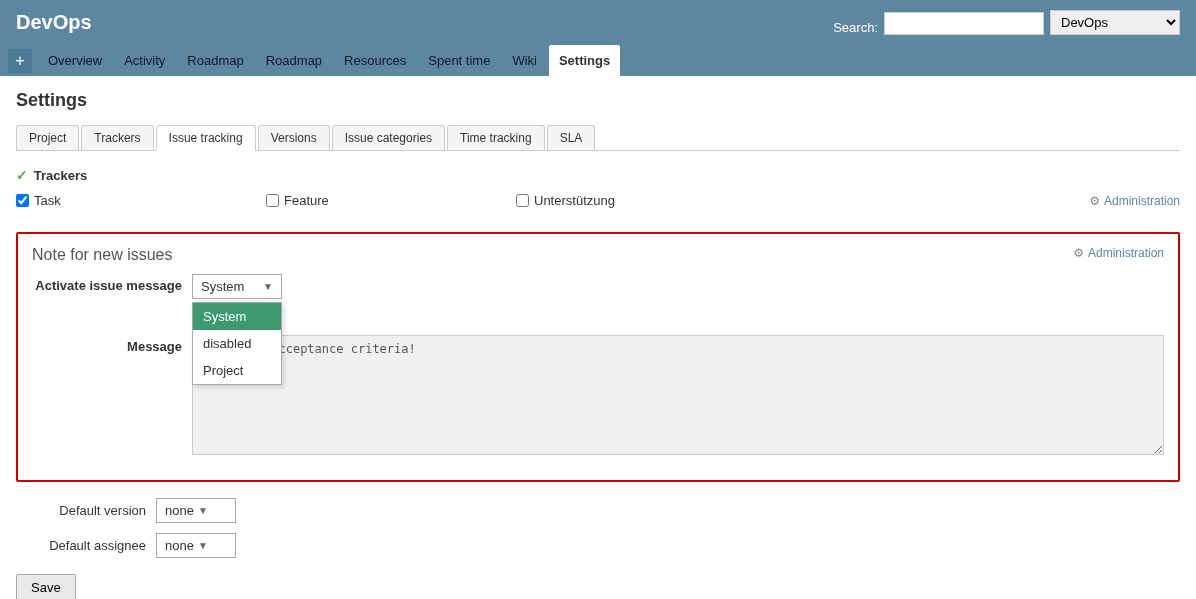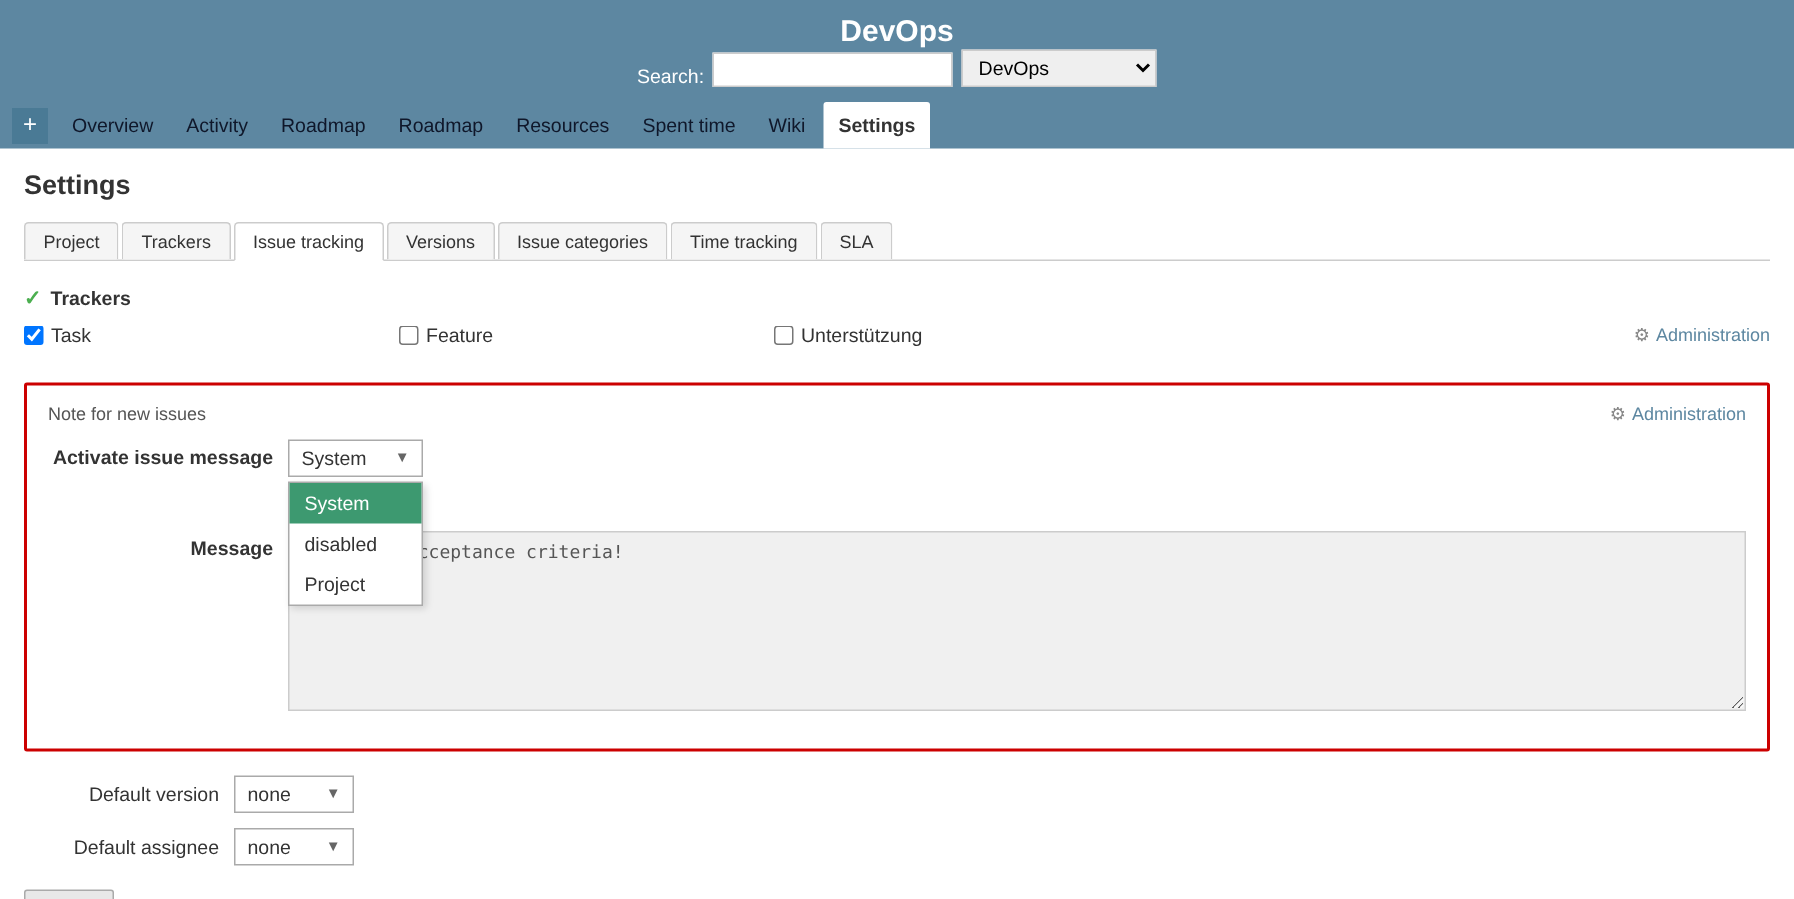--- a/index.html
+++ b/index.html
@@ -5,21 +5,20 @@
     * { box-sizing: border-box; margin: 0; padding: 0; }
     body { font-family: Arial, sans-serif; font-size: 13px; background: #fff; color: #333; }
 
     
     .header {
       background: #5d87a1;
       padding: 10px 16px;
       display: flex;
       align-items: center;
       justify-content: space-between;
-      flex-direction: column;
     }
     .header-title {
       color: #fff;
       font-size: 20px;
       font-weight: bold;
     }
     .header-search {
       display: flex;
       align-items: flex-end;
       gap: 6px;
@@ -120,21 +119,21 @@
       font-size: 13px;
     }
     .checkmark {
       color: #4caf50;
       font-size: 14px;
     }
 
     
     .trackers-row {
       display: flex;
-      align-items: flex-start;
+      align-items: center;
       gap: 12px;
       margin-bottom: 14px;
       padding-bottom: 10px;
     }
     .tracker-item {
       display: flex;
       align-items: center;
       gap: 5px;
       min-width: 250px;
       font-size: 13px;
@@ -153,21 +152,21 @@
     
     .note-box {
       border: 2px solid #cc0000;
       border-radius: 2px;
       padding: 12px 14px;
       margin-bottom: 16px;
       background: #fff;
       position: relative;
     }
     .note-box-title {
-      font-size: 12px;
+      font-size: 16px;
       color: #555;
       margin-bottom: 10px;
     }
     .form-row {
       display: flex;
       align-items: flex-start;
       margin-bottom: 10px;
       position: relative;
     }
     .form-label {
@@ -264,21 +263,20 @@
     .default-select {
       display: flex;
       align-items: center;
       gap: 4px;
       border: 1px solid #aaa;
       background: #fff;
       padding: 4px 8px;
       font-size: 13px;
       cursor: pointer;
       width: 80px;
-      justify-content: space-between;
     }
 
     
     .save-btn {
       background: #e8e8e8;
       border: 1px solid #aaa;
       padding: 5px 14px;
       font-size: 13px;
       cursor: pointer;
       border-radius: 2px;

